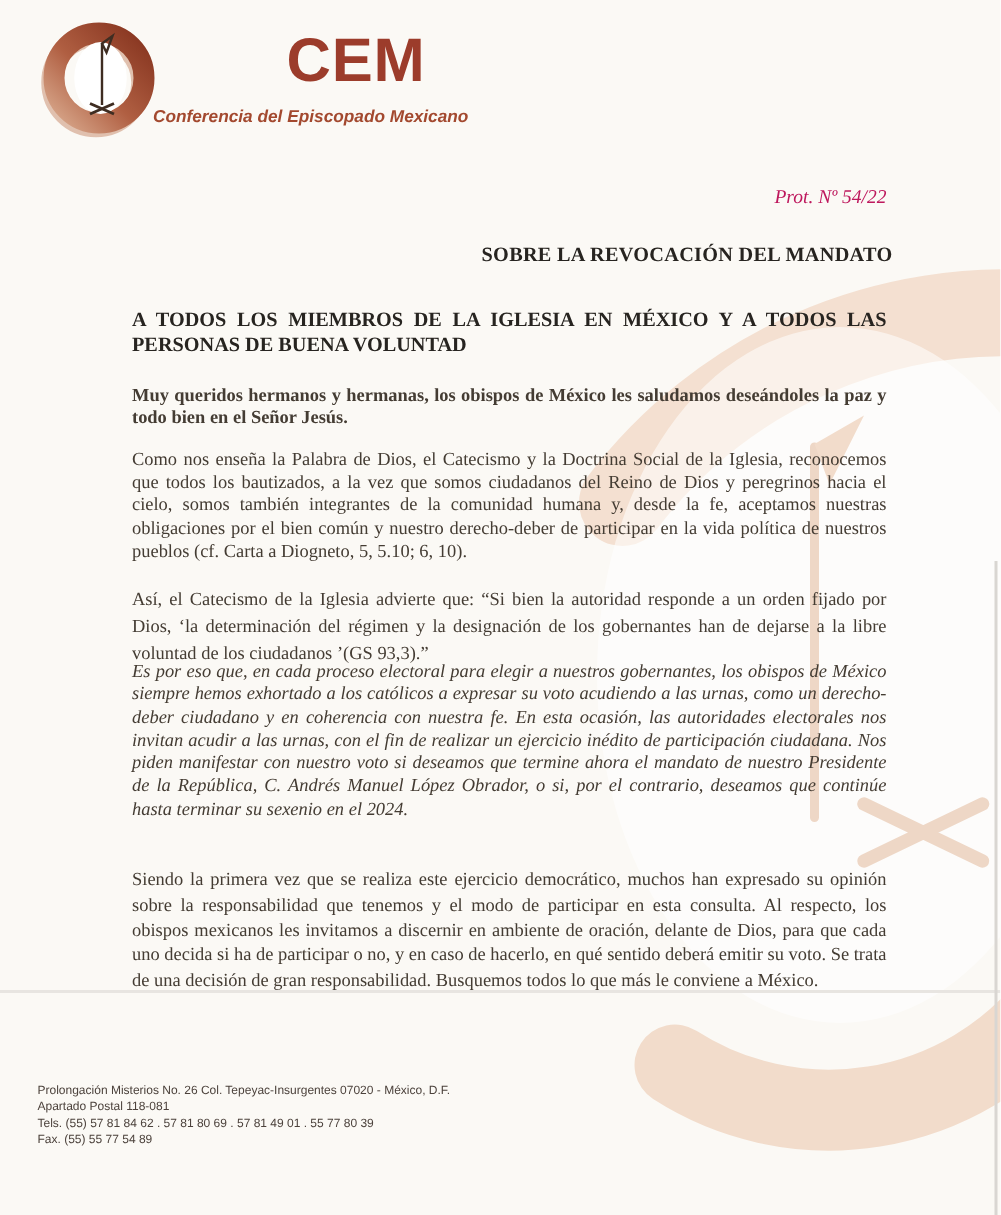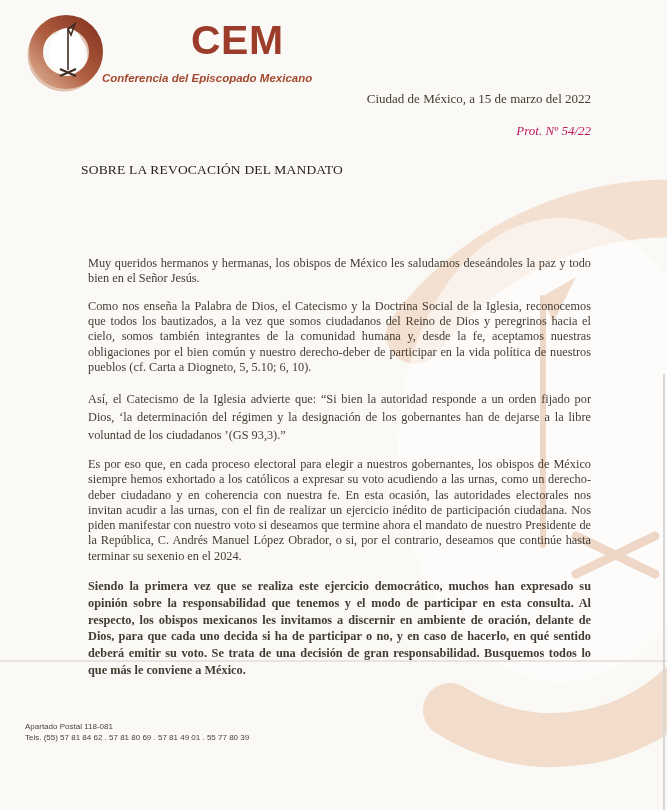--- a/index.html
+++ b/index.html
@@ -20,36 +20,36 @@
   .orgname{
     position:absolute;left:102px;top:72px;z-index:1;
     font-family:"Liberation Sans",sans-serif;font-style:italic;font-weight:bold;
     font-size:11.5px;color:#a3492f;
   }
 
   .dateline{position:absolute;right:76px;top:91px;z-index:1;font-size:13px;color:#453c32;}
   .protocol{position:absolute;right:76px;top:123px;z-index:1;font-size:13px;font-style:italic;color:#be185d;}
 
   .title{
-    position:absolute;left:81px;width:503px;top:162px;z-index:1;margin:0;
-    text-align:left;font-size:13.5px;font-weight:normal;color:#272420;letter-spacing:.2px;
+    position:absolute;left:92px;width:503px;top:162px;z-index:1;margin:0;
+    text-align:right;font-size:13.5px;font-weight:bold;color:#272420;letter-spacing:.2px;
   }
   .salutation{
     position:absolute;left:88px;width:503px;top:204px;z-index:1;margin:0;
     font-size:13.5px;font-weight:bold;color:#272420;text-align:justify;line-height:17px;
   }
   .para{
     position:absolute;left:88px;width:503px;margin:0;z-index:1;
     text-align:justify;font-size:12.3px;color:#443c33;
   }
-  .p1{top:256px;line-height:15.4px;}
+  .p1{top:256px;line-height:15.4px;font-weight:bold;}
   .p2{top:299px;line-height:15.2px;}
   .p3{top:390px;line-height:18.2px;}
-  .p4{top:457px;line-height:15.3px;}
-  .p5{top:578px;line-height:16.8px;font-weight:bold;}
+  .p4{top:440px;line-height:15.3px;font-style:italic;}
+  .p5{top:578px;line-height:16.8px;}
 
   .letter-footer{
     position:absolute;left:25px;top:721px;z-index:1;
     font-family:"Liberation Sans",sans-serif;font-size:8px;line-height:11px;color:#4c423c;
   }
   .letter-footer .web{color:#b5502f;cursor:pointer;}
 </style>
 </head>
 <body>
 
@@ -84,29 +84,31 @@
       <g stroke="#3f2d22" fill="none" stroke-width="1.6">
         <path d="M 44 18 L 44 59"></path>
         <path d="M 44 18 L 51 13 L 47 24 Z"></path>
         <path d="M 36 58 L 52 65 M 52 58 L 36 65" stroke-width="2"></path>
       </g>
     </svg>
   </div>
   <div class="acronym">CEM</div>
   <div class="orgname">Conferencia del Episcopado Mexicano</div>
 
-  <div class="dateline">Ciudad de México, a 15 de marzo del 2022</div>
   <div class="protocol">Prot. Nº 54/22</div>
 
   <h1 class="title">SOBRE LA REVOCACIÓN DEL MANDATO</h1>
+  <h2 class="salutation">A TODOS LOS MIEMBROS DE LA IGLESIA EN MÉXICO Y A TODOS LAS PERSONAS DE BUENA VOLUNTAD</h2>
 
   <p class="para p1">Muy queridos hermanos y hermanas, los obispos de México les saludamos deseándoles la paz y todo bien en el Señor Jesús.</p>
   <p class="para p2">Como nos enseña la Palabra de Dios, el Catecismo y la Doctrina Social de la Iglesia, reconocemos que todos los bautizados, a la vez que somos ciudadanos del Reino de Dios y peregrinos hacia el cielo, somos también integrantes de la comunidad humana y, desde la fe, aceptamos nuestras obligaciones por el bien común y nuestro derecho-deber de participar en la vida política de nuestros pueblos (cf. Carta a Diogneto, 5, 5.10; 6, 10).</p>
   <p class="para p3">Así, el Catecismo de la Iglesia advierte que: “Si bien la autoridad responde a un orden fijado por Dios, ‘la determinación del régimen y la designación de los gobernantes han de dejarse a la libre voluntad de los ciudadanos ’(GS 93,3).”</p>
   <p class="para p4">Es por eso que, en cada proceso electoral para elegir a nuestros gobernantes, los obispos de México siempre hemos exhortado a los católicos a expresar su voto acudiendo a las urnas, como un derecho-deber ciudadano y en coherencia con nuestra fe. En esta ocasión, las autoridades electorales nos invitan acudir a las urnas, con el fin de realizar un ejercicio inédito de participación ciudadana. Nos piden manifestar con nuestro voto si deseamos que termine ahora el mandato de nuestro Presidente de la República, C. Andrés Manuel López Obrador, o si, por el contrario, deseamos que continúe hasta terminar su sexenio en el 2024.</p>
   <p class="para p5">Siendo la primera vez que se realiza este ejercicio democrático, muchos han expresado su opinión sobre la responsabilidad que tenemos y el modo de participar en esta consulta. Al respecto, los obispos mexicanos les invitamos a discernir en ambiente de oración, delante de Dios, para que cada uno decida si ha de participar o no, y en caso de hacerlo, en qué sentido deberá emitir su voto. Se trata de una decisión de gran responsabilidad. Busquemos todos lo que más le conviene a México.</p>
 
   <div class="letter-footer">
+    <div>Prolongación Misterios No. 26  Col. Tepeyac-Insurgentes 07020 - México, D.F.</div>
     <div>Apartado Postal 118-081</div>
     <div>Tels. (55) 57 81 84 62 . 57 81 80 69 . 57 81 49 01 . 55 77 80 39</div>
+    <div>Fax. (55) 55 77 54 89</div>
   </div>
 
 </div>
 
 </body></html>

